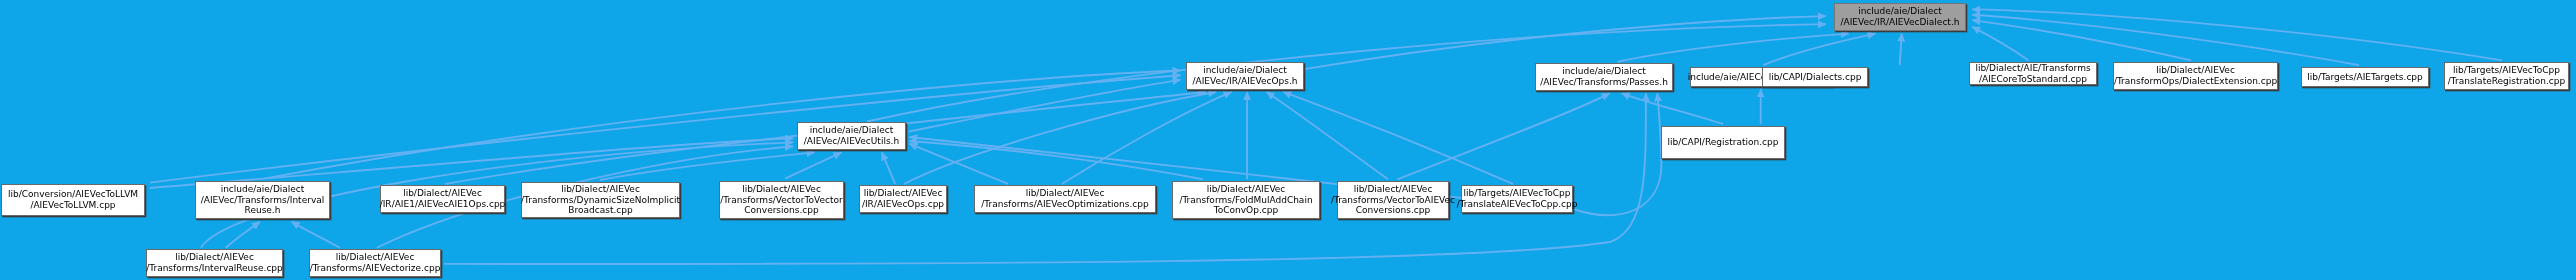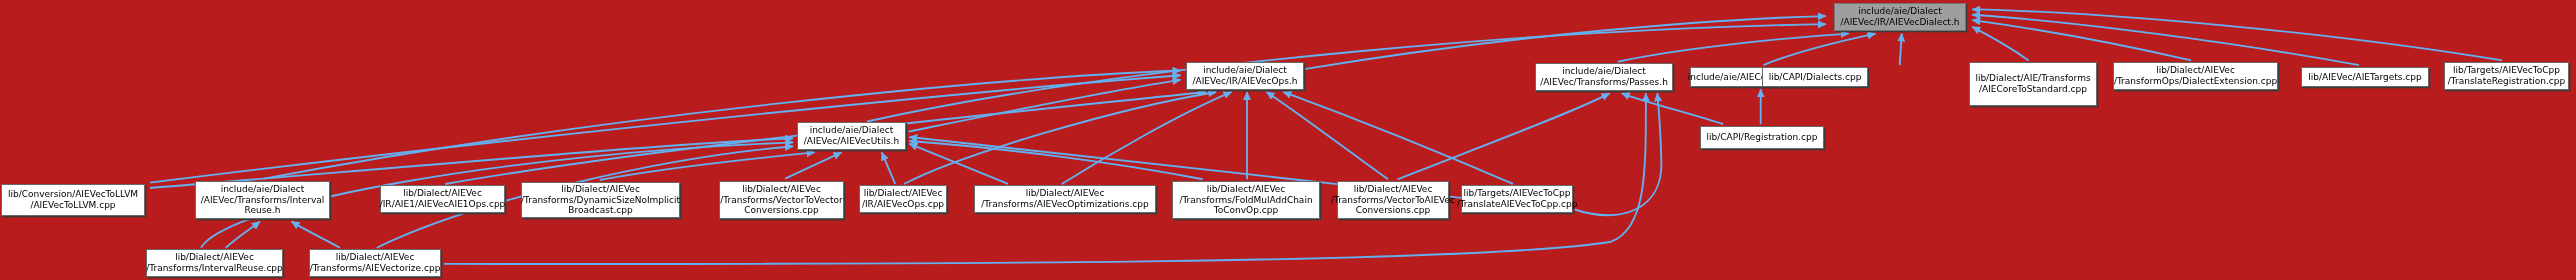--- a/index.html
+++ b/index.html
@@ -1,19 +1,19 @@
 <!DOCTYPE html>
 <html style="font-size:10.8px"><head>
 <meta charset="utf-8">
 <style>
   html,body{margin:0;padding:0;background:#000;}
   #canvas{
     position:relative;
     width:2576px;height:280px;
-    background:#b91c1c;
+    background:#0ea5e9;
     font-family:"DejaVu Sans","Liberation Sans",sans-serif;
     overflow:hidden;
   }
   #edges{position:absolute;left:0;top:0;width:2576px;height:280px;}
   .node{
     position:absolute;
     box-sizing:border-box;
     background:#ffffff;
     border:1.3px solid #696969;
     box-shadow:1.3px 1.3px 0 0 #3a3a3a;
@@ -87,30 +87,30 @@
   </svg>
 
   <div class="node current" style="left:1834px;top:2.7px;width:132px;height:28px;">include/aie/Dialect
 /AIEVec/IR/AIEVecDialect.h</div>
   <div class="node" style="left:1186px;top:62px;width:118px;height:28px;">include/aie/Dialect
 /AIEVec/IR/AIEVecOps.h</div>
   <div class="node" style="left:1535px;top:63px;width:138px;height:28px;">include/aie/Dialect
 /AIEVec/Transforms/Passes.h</div>
   <div class="node" style="left:1690px;top:67px;width:142px;height:20px;">include/aie/AIECoreToStandard.h</div>
   <div class="node" style="left:1762px;top:67px;width:106px;height:20px;">lib/CAPI/Dialects.cpp</div>
-  <div class="node" style="left:1969px;top:62px;width:128px;height:44px;">lib/Dialect/AIE/Transforms
+  <div class="node" style="left:1969px;top:62px;width:128px;height:23px;">lib/Dialect/AIE/Transforms
 /AIECoreToStandard.cpp</div>
   <div class="node" style="left:2113px;top:62px;width:165px;height:28px;">lib/Dialect/AIEVec
 /TransformOps/DialectExtension.cpp</div>
-  <div class="node" style="left:2301px;top:67px;width:128px;height:20px;">lib/AIEVec/AIETargets.cpp</div>
+  <div class="node" style="left:2301px;top:67px;width:128px;height:20px;">lib/Targets/AIETargets.cpp</div>
   <div class="node" style="left:2444px;top:62px;width:125px;height:28px;">lib/Targets/AIEVecToCpp
 /TranslateRegistration.cpp</div>
   <div class="node" style="left:797px;top:122px;width:109px;height:28px;">include/aie/Dialect
 /AIEVec/AIEVecUtils.h</div>
-  <div class="node" style="left:1700px;top:126px;width:124px;height:23px;">lib/CAPI/Registration.cpp</div>
+  <div class="node" style="left:1661px;top:126px;width:124px;height:33px;">lib/CAPI/Registration.cpp</div>
   <div class="node" style="left:1px;top:184px;width:144px;height:32px;">lib/Conversion/AIEVecToLLVM
 /AIEVecToLLVM.cpp</div>
   <div class="node" style="left:195px;top:181px;width:135px;height:38px;">include/aie/Dialect
 /AIEVec/Transforms/Interval
 Reuse.h</div>
   <div class="node" style="left:380px;top:185px;width:125px;height:28px;">lib/Dialect/AIEVec
 /IR/AIE1/AIEVecAIE1Ops.cpp</div>
   <div class="node" style="left:521px;top:182px;width:159px;height:36px;">lib/Dialect/AIEVec
 /Transforms/DynamicSizeNoImplicit
 Broadcast.cpp</div>

